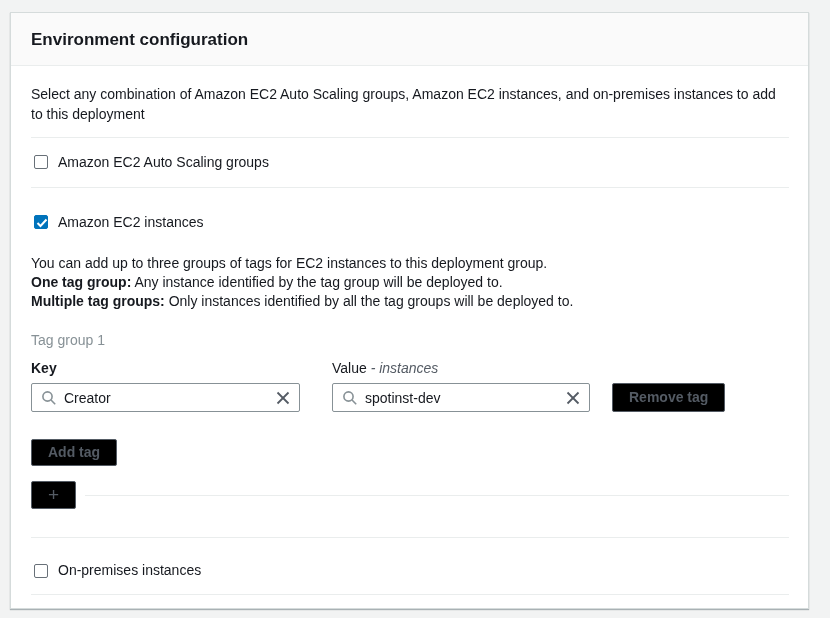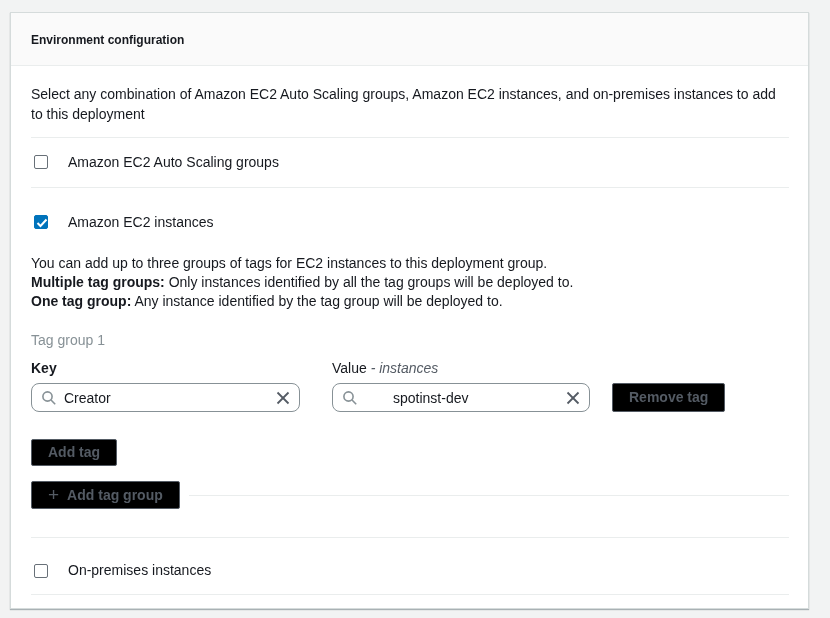--- a/index.html
+++ b/index.html
@@ -22,36 +22,36 @@
     box-shadow: 0 1px 1px 0 rgba(0,28,36,.3);
   }
 
   .card-header {
     background: #fafafa;
     border-bottom: 1px solid #eaeded;
     padding: 15px 20px 13px 20px;
     height: 53px;
   }
   .card-title {
-    font-size: 12px;
+    font-size: 17px;
     font-weight: 700;
     color: #16191f;
     line-height: 24px;
   }
 
   .card-body { padding: 18px 19px 0 20px; }
 
   .description { line-height: 20px; margin-bottom: 13px; }
 
   .divider { border: 0; border-top: 1px solid #eaeded; }
 
   .checkbox-row {
     display: flex;
     align-items: center;
-    gap: 20px;
+    gap: 10px;
   }
   .row-asg    { padding: 16px 0 17px 3px; }
   .row-ec2    { padding: 26px 0 0 3px; }
   .row-onprem { padding: 24px 0 16px 3px; align-items: flex-end; }
 
   .checkbox {
     width: 14px; height: 14px;
     border: 1px solid #687078;
     border-radius: 2px;
     background: #fff;
@@ -82,26 +82,26 @@
   .label-key { width: 301px; font-weight: bold; }
   .optional { font-style: italic; color: #545b64; }
 
   .fields-row { display: flex; align-items: flex-end; margin-top: 7px; }
 
   .search-input-wrap {
     position: relative;
     height: 29px;
     background: #fff;
     border: 1px solid #879196;
-    border-radius: 8px;
+    border-radius: 2px;
     display: flex;
     align-items: center;
   }
   .wrap-key   { width: 269px; margin-right: 32px; }
-  .wrap-value { width: 258px; margin-right: 22px; padding-left: 28px; }
+  .wrap-value { width: 258px; margin-right: 22px; }
 
   .search-input {
     border: 0; outline: none;
     background: transparent;
     font-family: "Liberation Sans", sans-serif;
     font-size: 14px;
     color: #16191f;
     flex: 1;
     padding: 0 4px 0 32px;
     height: 100%;
@@ -187,22 +187,22 @@
       <span class="checkbox checked">
         <svg width="12" height="10" viewBox="0 0 12 10">
           <polyline points="1.5,5 4.5,8 10.5,1.5" fill="none" stroke="#ffffff" stroke-width="2"></polyline>
         </svg>
       </span>
       <span class="checkbox-label">Amazon EC2 instances</span>
     </div>
 
     <div class="tag-help">
       <div>You can add up to three groups of tags for EC2 instances to this deployment group.</div>
+      <div><b>One tag group:</b><span> Any instance identified by the tag group will be deployed to.</span></div>
       <div><b>Multiple tag groups:</b><span> Only instances identified by all the tag groups will be deployed to.</span></div>
-      <div><b>One tag group:</b><span> Any instance identified by the tag group will be deployed to.</span></div>
     </div>
 
     <div class="tag-group-title">Tag group 1</div>
 
     <div class="labels-row">
       <div class="field-label label-key">Key</div>
       <div class="field-label"><span>Value </span><span class="optional">- instances</span></div>
     </div>
 
     <div class="fields-row">
@@ -236,21 +236,20 @@
       </div>
 
       <button class="btn btn-remove">Remove tag</button>
     </div>
 
     <button class="btn btn-add-tag">Add tag</button>
 
     <div class="add-group-row">
       <button class="btn btn-add-group">
         <span class="plus-icon">+</span>
-        <span>Add tag group</span>
       </button>
       <div class="group-rule"></div>
     </div>
 
     <hr class="divider divider-onprem-top">
 
     <div class="checkbox-row row-onprem">
       <span class="checkbox">
         
       </span>

